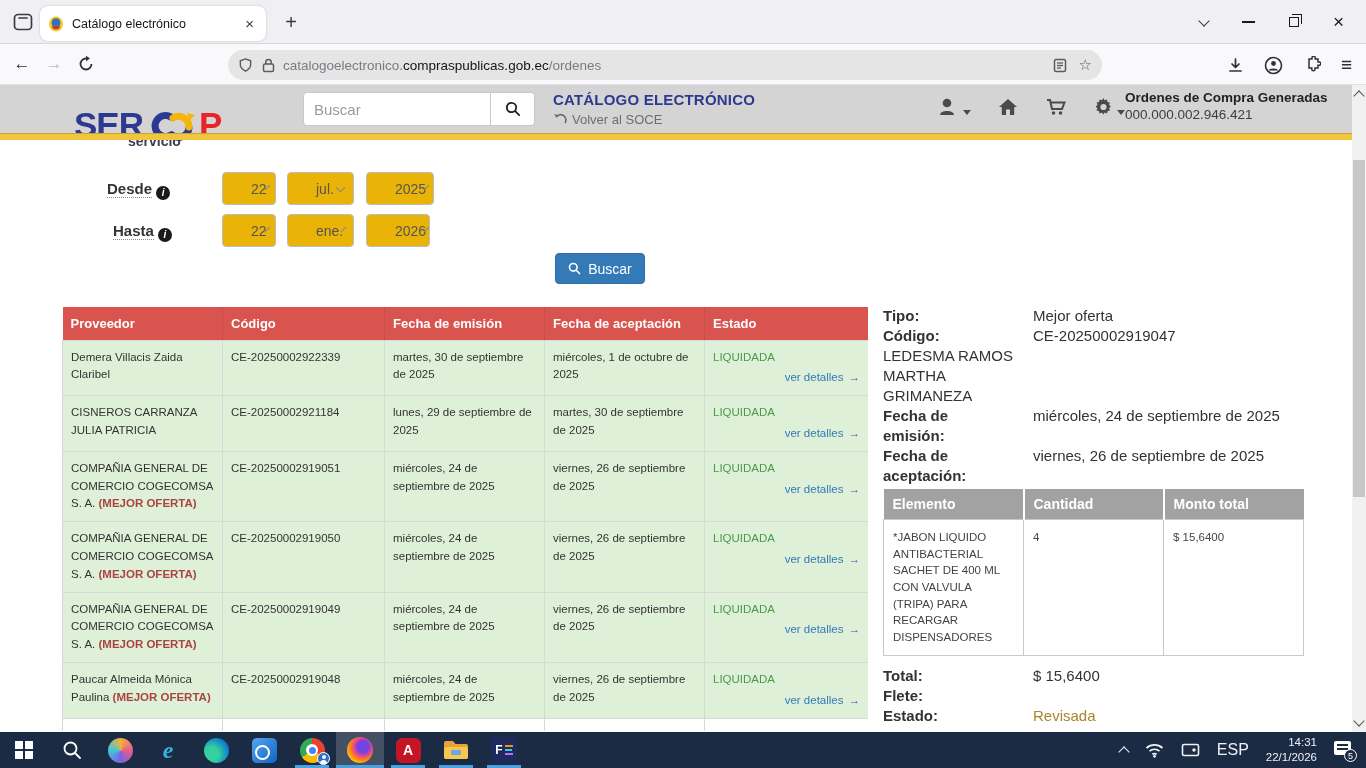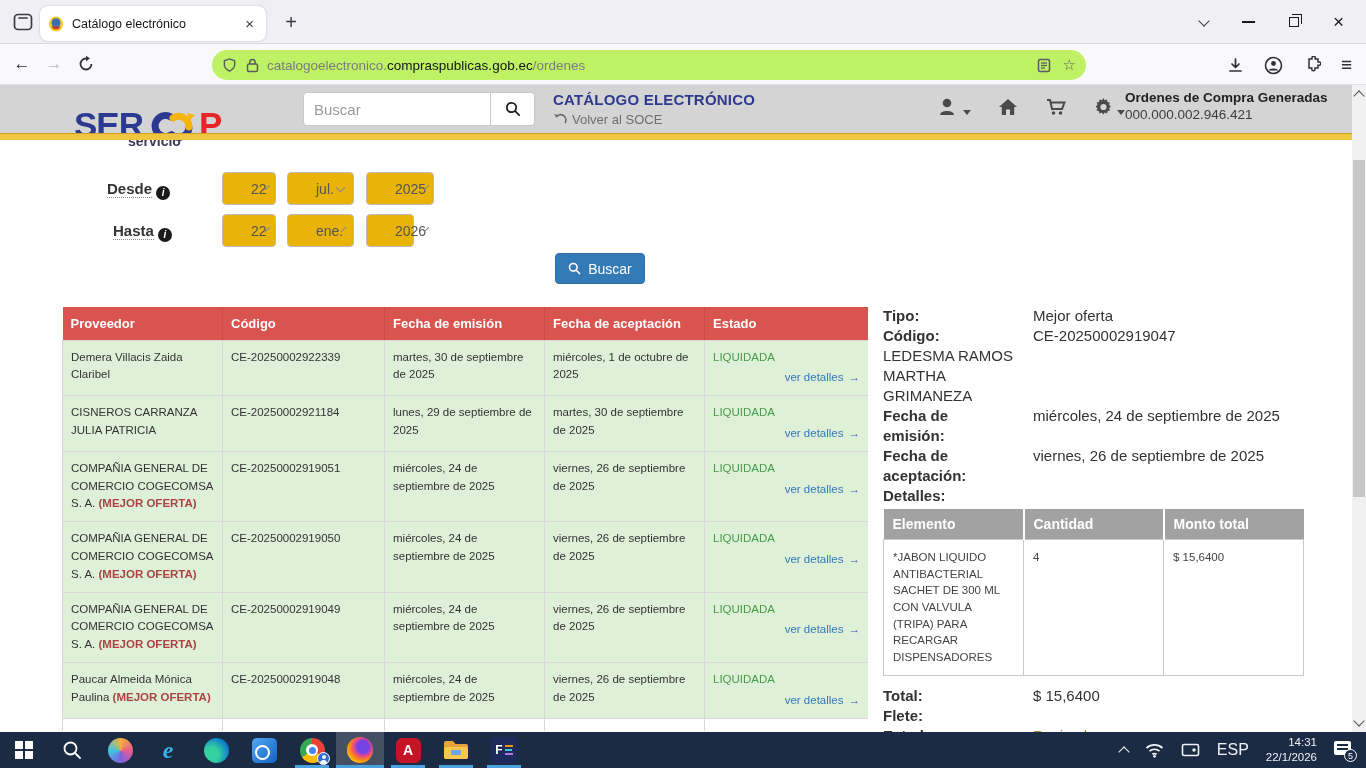--- a/index.html
+++ b/index.html
@@ -17,21 +17,21 @@
   .winbtns { position:absolute; right:0; top:0; height:44px; display:flex; align-items:center; gap:34px; padding-right:22px; }
   .chev { display:inline-block; width:8px; height:8px; border-right:1.6px solid #3a3a44; border-bottom:1.6px solid #3a3a44; transform:rotate(45deg); }
   .btn-min { width:13px; height:2px; background:#1a1a1e; display:inline-block; }
   .btn-restore { width:10px; height:10px; border:1.5px solid #1a1a1e; display:inline-block; position:relative; background:#f0f0f4; }
   .btn-restore:before { content:""; position:absolute; left:2px; top:-4px; width:9px; height:9px; border:1.5px solid #1a1a1e; border-bottom:none; border-left:none; }
   .btn-close { font-size:19px; color:#1a1a1e; line-height:12px; }
 
   .navbar { position:absolute; left:0; top:44px; width:1366px; height:41px; background:#f9f9fb; border-bottom:1px solid #e0e0e6; display:flex; align-items:center; }
   .nav-ico { font-size:17px; color:#2f2f37; width:32px; text-align:center; }
   .nav-ico.disabled { color:#b8b8c1; }
-  .urlbar { position:absolute; left:212px; top:50px; width:874px; height:30px; background:#bef264; border-radius:15px; display:flex; align-items:center; padding:0 10px; }
+  .urlbar { position:absolute; left:228px; top:50px; width:874px; height:30px; background:#e5e5e5; border-radius:15px; display:flex; align-items:center; padding:0 10px; }
   .url-text { font-size:13.5px; color:#7a7a85; margin-left:8px; flex:1; white-space:nowrap; overflow:hidden; }
   .url-text .dom { color:#15141a; }
   .urlbar-right { display:flex; align-items:center; gap:12px; }
   .star { font-size:15px; color:#5b5b66; }
   .navbar-right { position:absolute; right:14px; top:50px; display:flex; align-items:center; gap:20px; height:30px; }
   .hamb { font-size:19px; color:#2f2f37; }
 
   
   .siteheader { position:absolute; left:0; top:85px; width:1352px; height:48px; background:#d4d4d5; }
   .brand { position:absolute; left:74px; top:20px; display:flex; align-items:center; font-weight:bold; font-size:35px; letter-spacing:-1px; }
@@ -280,21 +280,21 @@
 
   <div class="f-label" style="left:113px; top:222px;"><span class="lbl">Hasta</span><span class="info-i">i</span></div>
   <div class="selbox" style="left:222px; top:214px; width:54px;">
       <span>22</span>
       <span class="sel-chev"></span>
     </div>
   <div class="selbox" style="left:287px; top:214px; width:67px;">
       <span>ene.</span>
       <span class="sel-chev"></span>
     </div>
-  <div class="selbox" style="left:366px; top:214px; width:48px;align-items:center;">
+  <div class="selbox" style="left:366px; top:214px; width:64px;align-items:center;">
       <span>2026</span>
       <span class="sel-chev"></span>
     </div>
 
   <div class="buscar-btn">
     <svg width="13" height="13" viewBox="0 0 16 16">
         <circle cx="6.5" cy="6.5" r="4.7" fill="none" stroke="#fff" stroke-width="2"></circle>
         <line x1="10.2" y1="10.2" x2="14.2" y2="14.2" stroke="#fff" stroke-width="2" stroke-linecap="round"></line>
       </svg>
     <span>Buscar</span>
@@ -406,41 +406,37 @@
           <div class="val">LEDESMA RAMOS MARTHA GRIMANEZA</div>
         </div>
         <div class="dfield">
           <div class="lab"><span>Fecha de emisión:</span></div>
           <div class="val">miércoles, 24 de septiembre de 2025</div>
         </div>
         <div class="dfield">
           <div class="lab"><span>Fecha de aceptación:</span></div>
           <div class="val">viernes, 26 de septiembre de 2025</div>
         </div>
-        <div class="dfield">
-          <div class="lab"><span>Detalles:</span></div>
-          <div class="val"></div>
-        </div>
       </div>
     <table class="items">
       <colgroup>
           <col style="width:140px">
           <col style="width:140px">
           <col style="width:140px">
         </colgroup>
       <thead>
           <tr>
             <th>Elemento</th>
             <th>Cantidad</th>
             <th>Monto total</th>
           </tr>
         </thead>
       <tbody>
           <tr>
-            <td>*JABON LIQUIDO ANTIBACTERIAL SACHET DE 300 ML CON VALVULA (TRIPA) PARA RECARGAR DISPENSADORES</td>
+            <td>*JABON LIQUIDO ANTIBACTERIAL SACHET DE 400 ML CON VALVULA (TRIPA) PARA RECARGAR DISPENSADORES</td>
             <td>4</td>
             <td>$ 15,6400</td>
           </tr>
         </tbody>
     </table>
     <div>
         <div class="dfield">
           <div class="lab"><span>Total:</span></div>
           <div class="val">$ 15,6400</div>
         </div>

